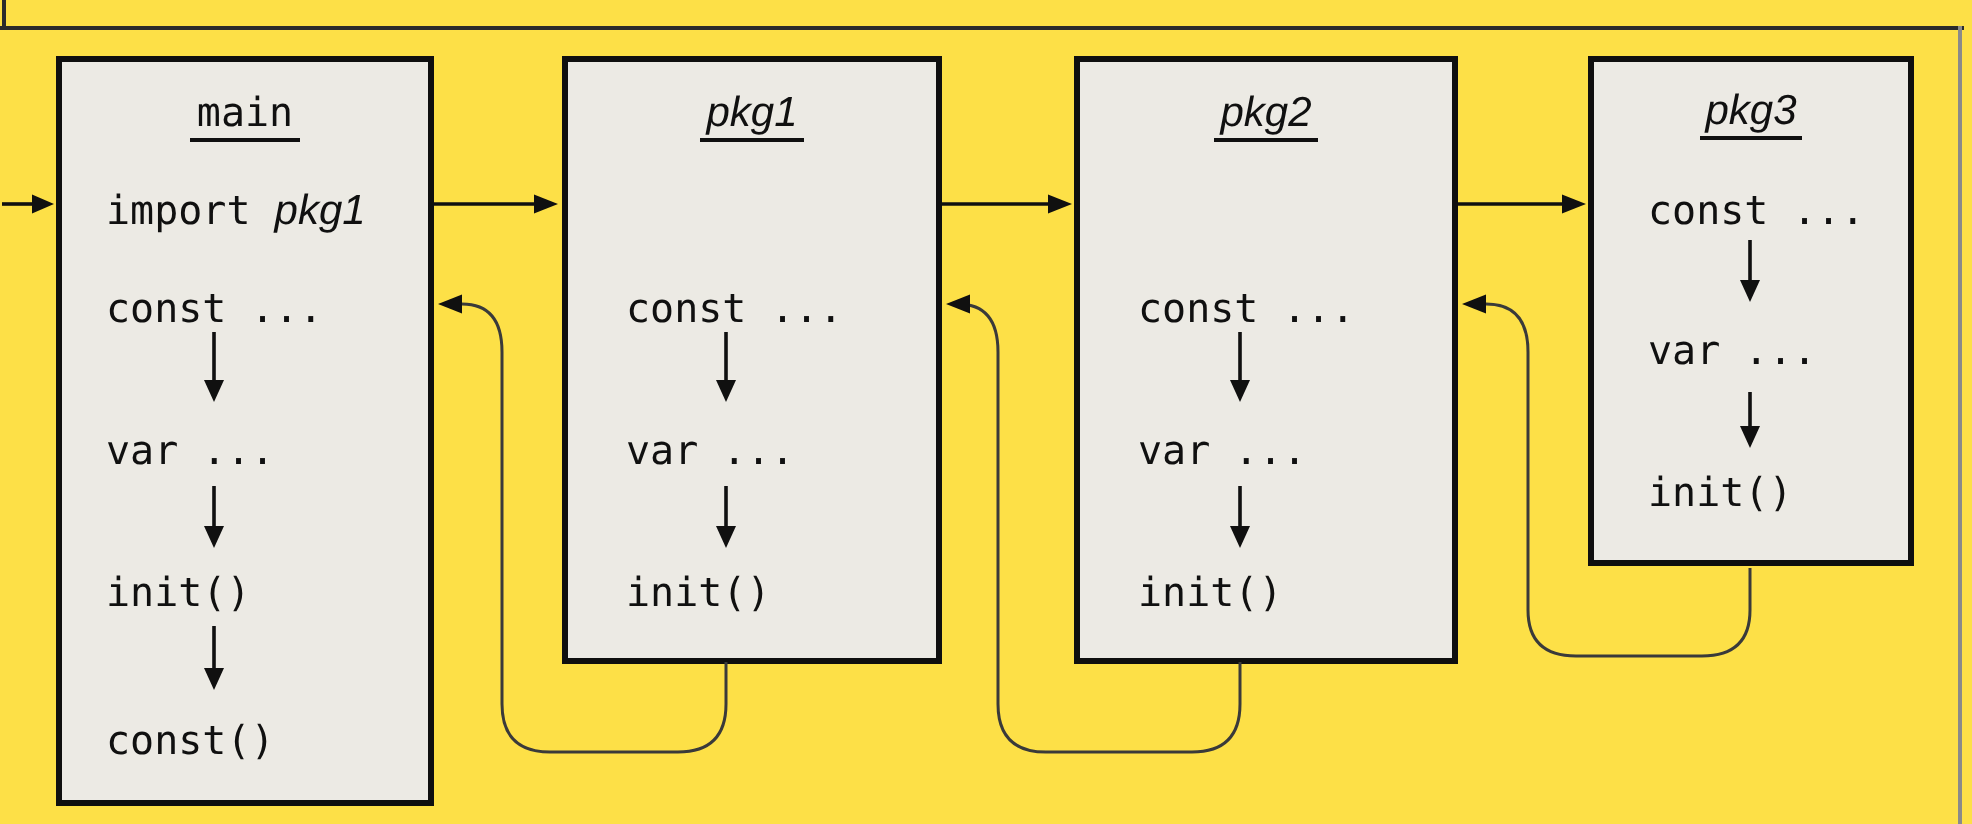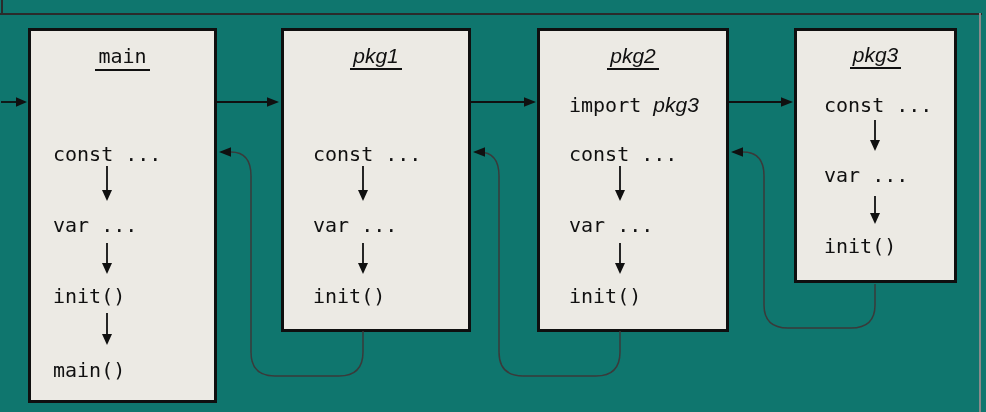--- a/index.html
+++ b/index.html
@@ -1,19 +1,19 @@
 <!DOCTYPE html>
 <html><head>
 <meta charset="utf-8">
 <style>
   html,body{margin:0;padding:0;background:#ffffff;}
   #canvas{
     position:relative;
     width:986px;height:412px;
-    background:#0f766e;
+    background:#fde047;
     overflow:hidden;
     font-family:"DejaVu Sans Mono", monospace;
   }
   .frame-line{position:absolute;}
   #frame-top{left:0;top:13px;width:982px;height:2px;background:#2b2b2b;}
   #frame-right{left:979px;top:13px;width:2px;height:399px;background:#8a8a8a;}
   #frame-left-stub{left:1px;top:0;width:2px;height:15px;background:#2b2b2b;}
 
   .box{
     position:absolute;
@@ -54,36 +54,36 @@
 <body>
 
 <div id="canvas">
 
   <div id="frame-top" class="frame-line"></div>
   <div id="frame-right" class="frame-line"></div>
   <div id="frame-left-stub" class="frame-line"></div>
 
   <div class="box" style="left:28px;top:28px;width:189px;height:375px;--pad:22px">
     <div class="title" style="top:12px"><span class="u">main</span></div>
+    <div class="line" style="top:61px"><span>import </span><span class="it">pkg1</span></div>
     <div class="line" style="top:110px"><span>const ...</span></div>
     <div class="line" style="top:181px"><span>var ...</span></div>
     <div class="line" style="top:252px"><span>init()</span></div>
-    <div class="line" style="top:326px"><span>main()</span></div>
+    <div class="line" style="top:326px"><span>const()</span></div>
   </div>
 
   <div class="box" style="left:281px;top:28px;width:190px;height:304px;--pad:29px">
     <div class="title title-italic" style="top:12px"><span class="u">pkg1</span></div>
     <div class="line" style="top:110px"><span>const ...</span></div>
     <div class="line" style="top:181px"><span>var ...</span></div>
     <div class="line" style="top:252px"><span>init()</span></div>
   </div>
 
   <div class="box" style="left:537px;top:28px;width:192px;height:304px;--pad:29px">
     <div class="title title-italic" style="top:12px"><span class="u">pkg2</span></div>
-    <div class="line" style="top:61px"><span>import </span><span class="it">pkg3</span></div>
     <div class="line" style="top:110px"><span>const ...</span></div>
     <div class="line" style="top:181px"><span>var ...</span></div>
     <div class="line" style="top:252px"><span>init()</span></div>
   </div>
 
   <div class="box" style="left:794px;top:28px;width:163px;height:255px;--pad:27px">
     <div class="title title-italic" style="top:11px"><span class="u">pkg3</span></div>
     <div class="line" style="top:61px"><span>const ...</span></div>
     <div class="line" style="top:131px"><span>var ...</span></div>
     <div class="line" style="top:202px"><span>init()</span></div>

